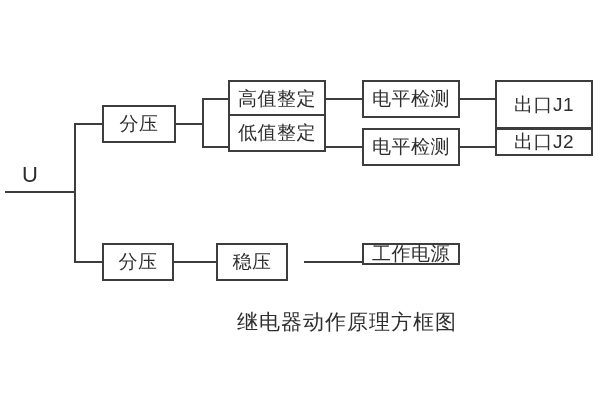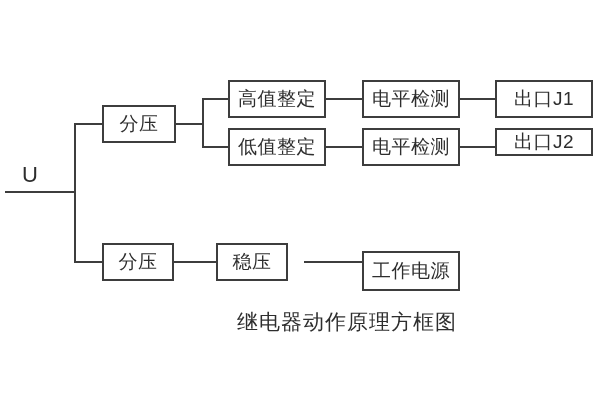--- a/index.html
+++ b/index.html
@@ -37,24 +37,24 @@
   <div class="line h" style="left:202px;top:146px;width:26px"></div>
   <div class="line h" style="left:326px;top:98px;width:36px"></div>
   <div class="line h" style="left:460px;top:98px;width:35px"></div>
   <div class="line h" style="left:326px;top:146px;width:36px"></div>
   <div class="line h" style="left:460px;top:146px;width:35px"></div>
   <div class="line h" style="left:174px;top:261px;width:59px"></div>
   <div class="line h" style="left:304px;top:261px;width:58px"></div>
 
   <div class="node" style="left:102px;top:105px;width:74px;height:38px">分压</div>
   <div class="node" style="left:228px;top:80px;width:98px;height:38px">高值整定</div>
-  <div class="node" style="left:228px;top:128px;width:98px;height:38px">低值整定</div>
+  <div class="node" style="left:228px;top:114px;width:98px;height:38px">低值整定</div>
   <div class="node" style="left:362px;top:80px;width:98px;height:38px">电平检测</div>
   <div class="node" style="left:362px;top:128px;width:98px;height:38px">电平检测</div>
-  <div class="node" style="left:495px;top:80px;width:98px;height:38px">出口J1</div>
+  <div class="node" style="left:495px;top:80px;width:98px;height:49px">出口J1</div>
   <div class="node" style="left:495px;top:128px;width:98px;height:28px">出口J2</div>
   <div class="node" style="left:102px;top:243px;width:72px;height:38px">分压</div>
   <div class="node" style="left:216px;top:243px;width:72px;height:38px">稳压</div>
-  <div class="node" style="left:362px;top:251px;width:98px;height:40px">工作电源</div>
+  <div class="node" style="left:362px;top:243px;width:98px;height:22px">工作电源</div>
 
   <div class="caption">继电器动作原理方框图</div>
 
 </div>
 
 </body></html>

